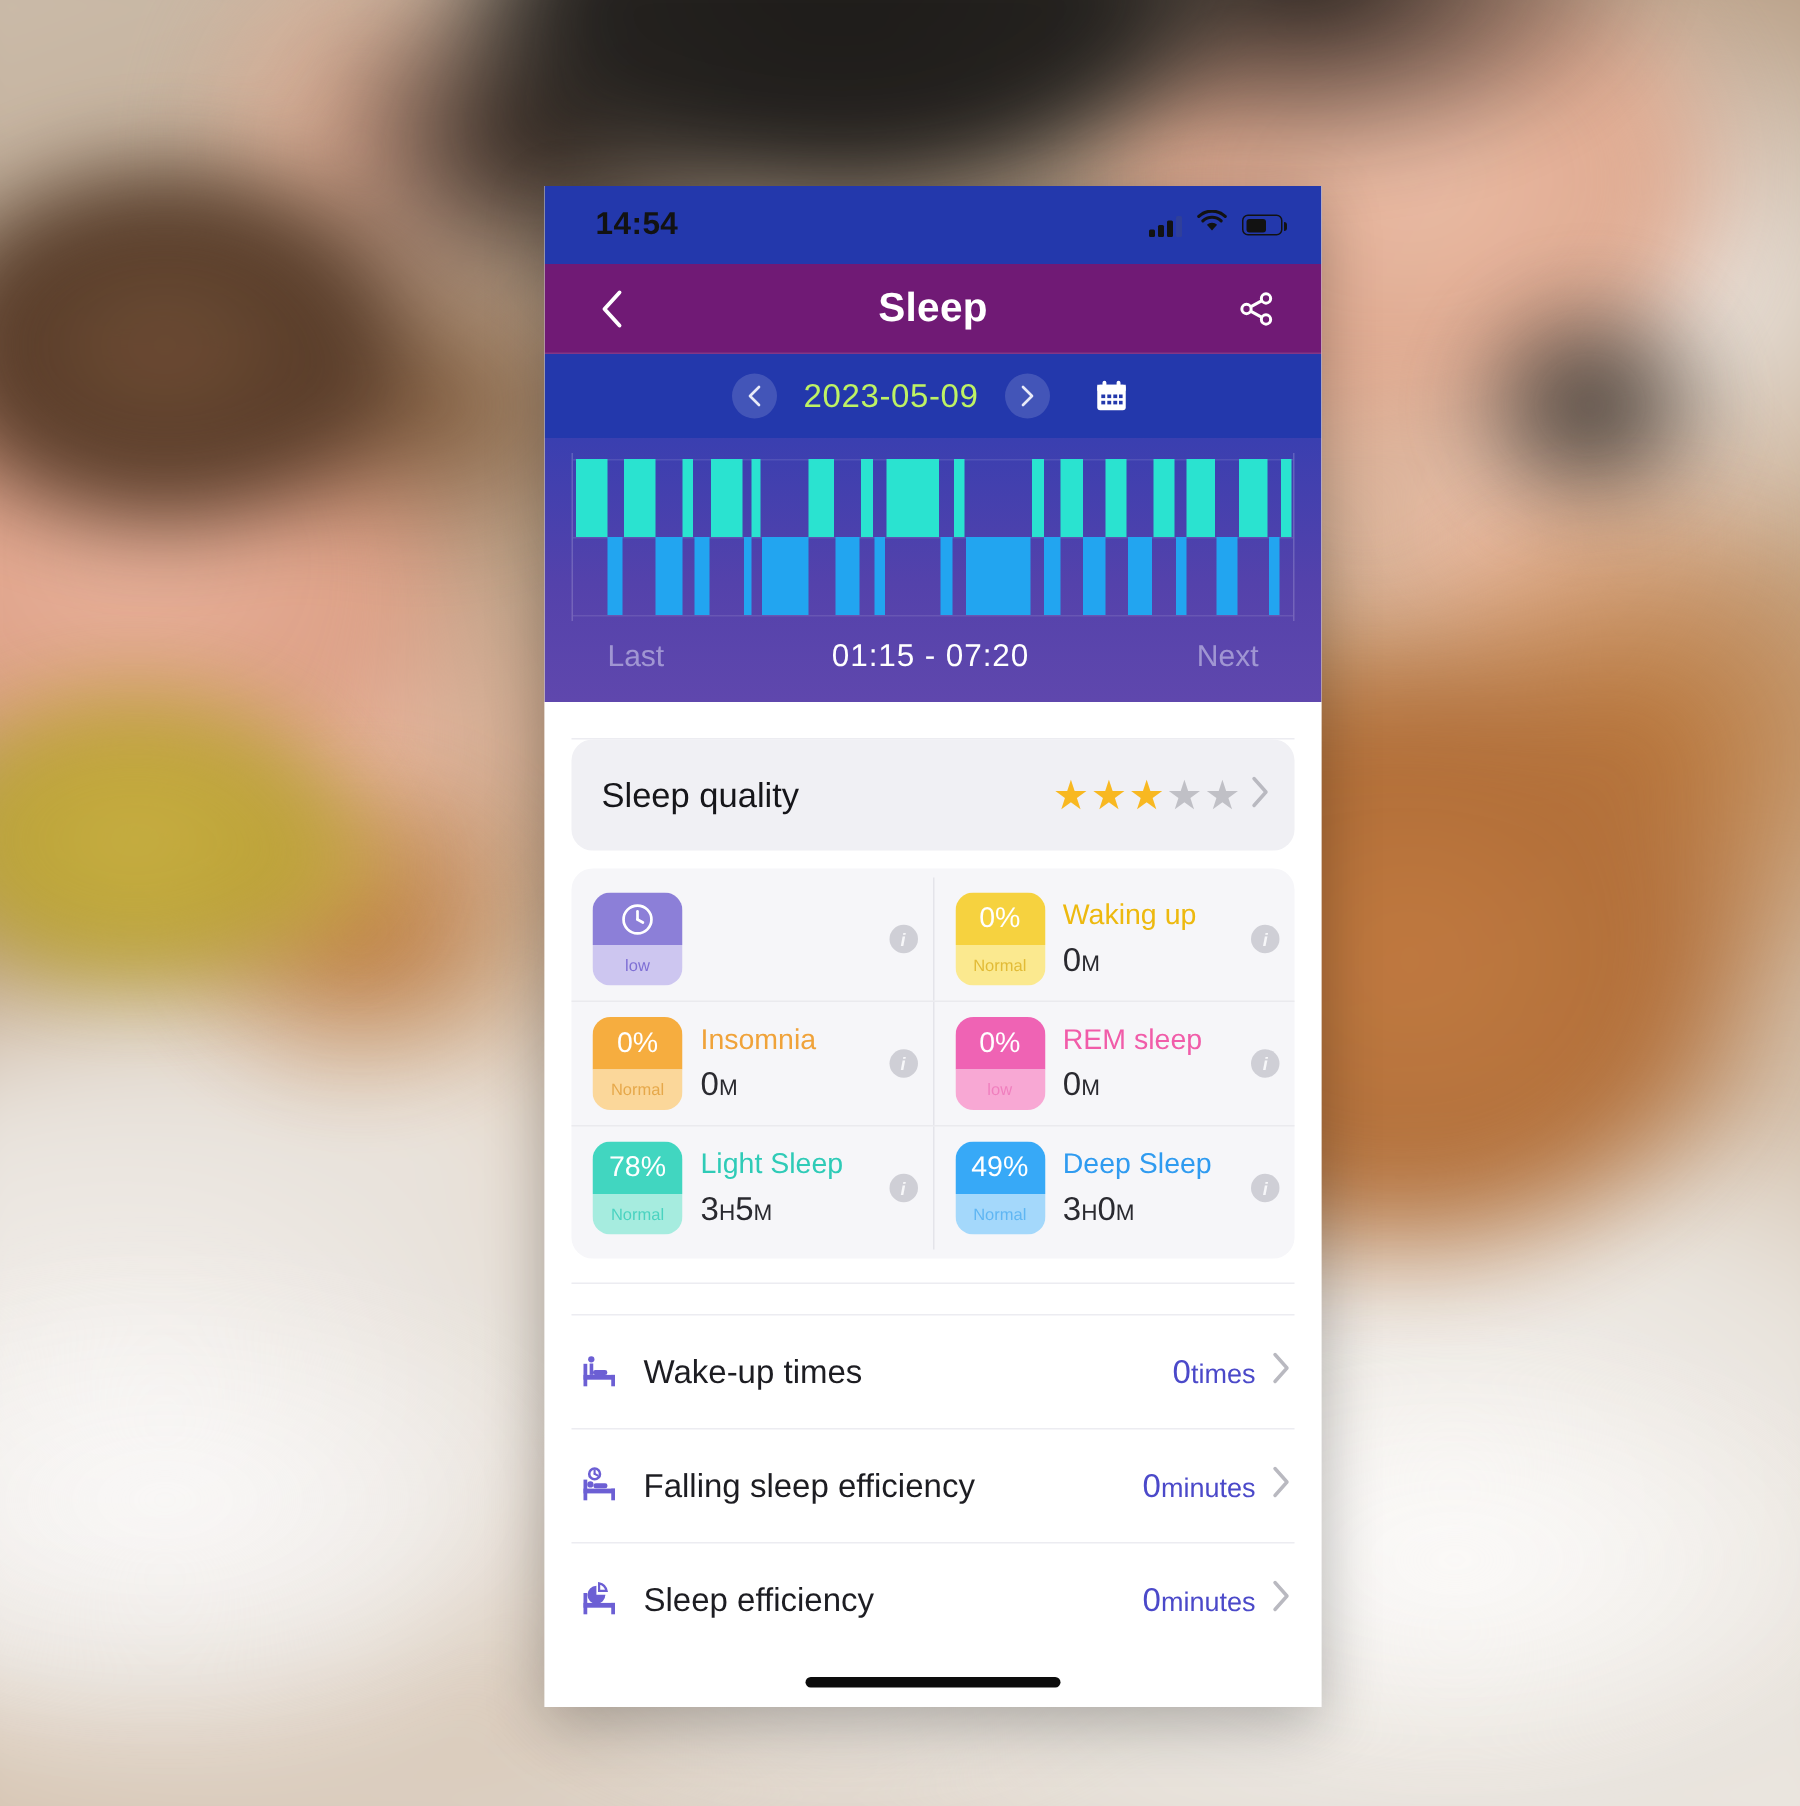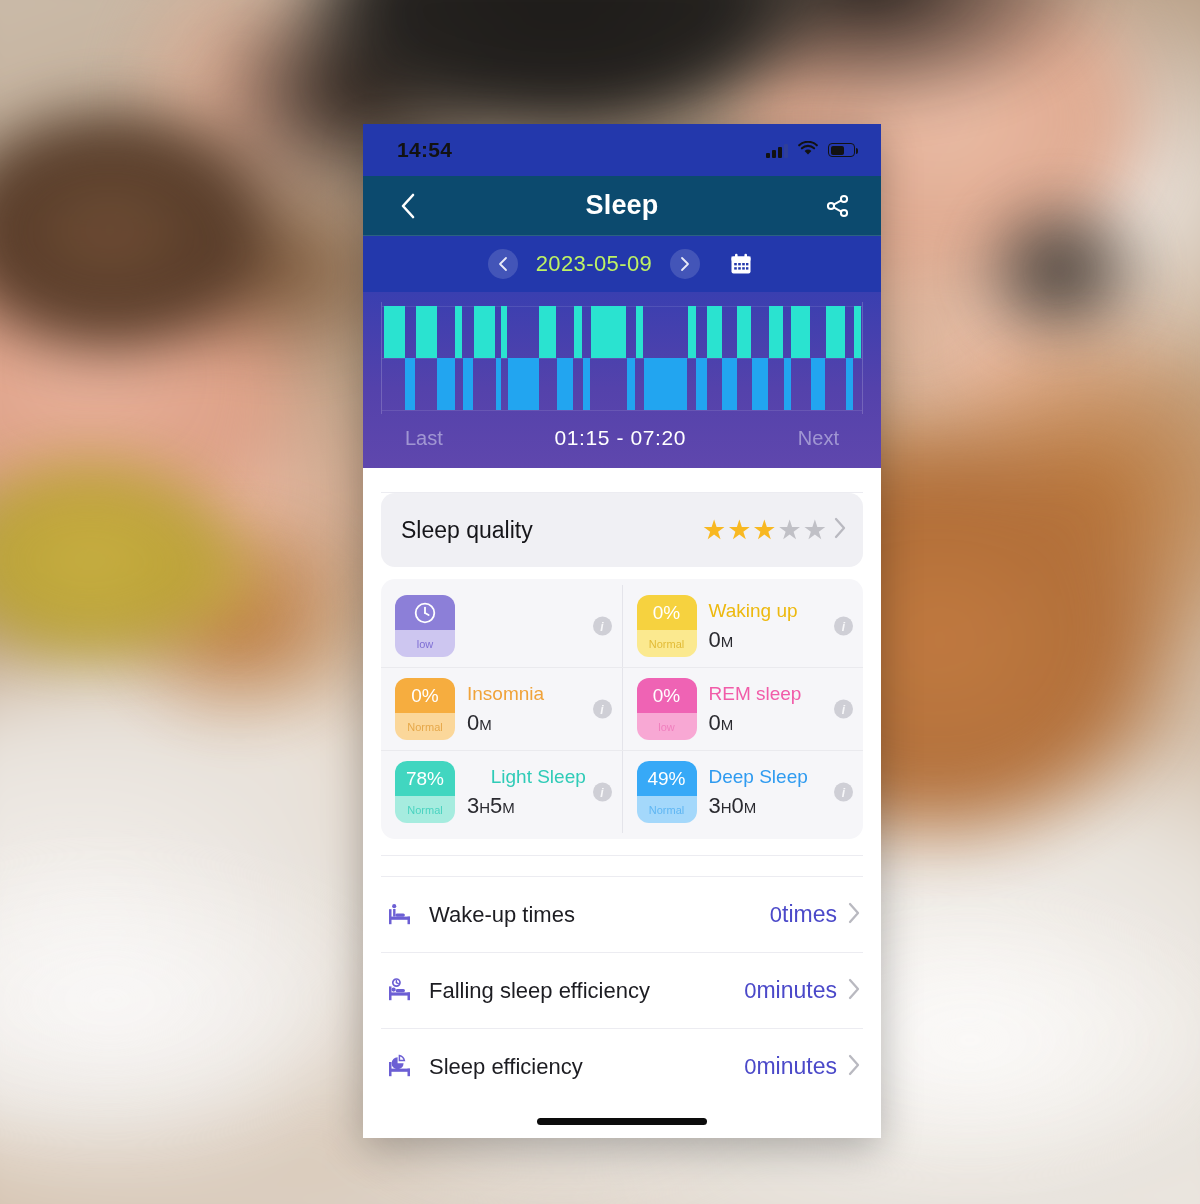--- a/index.html
+++ b/index.html
@@ -90,21 +90,21 @@
   .sig { display: flex; align-items: flex-end; gap: 2.5px; height: 15px; }
   .sig i { width: 3.6px; background: #121212; border-radius: 1px; display:block; }
   .sig i:nth-child(1){height:5px;} .sig i:nth-child(2){height:8px;}
   .sig i:nth-child(3){height:11px;} .sig i:nth-child(4){height:14px;background:#2f3f9a;}
   .batt { width: 27px; height: 14px; border: 1.6px solid #121212; border-radius: 4px; position: relative; padding:1.6px; }
   .batt::after { content:""; position:absolute; right:-4px; top:4px; width:2.4px; height:6px; background:#121212; border-radius:0 2px 2px 0; }
   .batt i { display:block; height:100%; width:62%; background:#121212; border-radius:2px; }
 
   
   .navbar {
-    height: 64px; background: #0c4a6e;
+    height: 64px; background: #701a75;
     display: flex; align-items: center; justify-content: space-between;
     padding: 0 26px 0 28px; position: relative;
     border-bottom: 1px solid rgba(255,255,255,.13);
   }
   .nav-title {
     position:absolute; left:0; right:0; text-align:center;
     color:#fff; font-size: 27px; font-weight: 700; letter-spacing:.2px;
     pointer-events:none;
   }
   .icon-btn { width: 34px; height: 34px; display:flex; align-items:center; justify-content:center; z-index:2; }
@@ -193,21 +193,21 @@
   
   .listwrap { margin-top: 20px; }
   .lrow {
     height: 76px; display:flex; align-items:center;
     margin: 0 18px; border-top: 1px solid #ececf1;
     padding: 0 2px;
   }
   .lrow .li-icon { width: 34px; display:flex; align-items:center; justify-content:center; }
   .lrow .li-label { flex:1; font-size: 22px; color:#1d1d22; margin-left: 12px; }
   .lrow .li-val { font-size: 22px; color:#4b49c9; }
-  .lrow .li-val .u { font-size: 23px; }
+  .lrow .li-val .u { font-size: 18px; }
   .lrow .li-chev { margin-left: 10px; color:#b9b9c0; }
 
   .homebar-wrap { height: 36px; background:#fff; display:flex; align-items:center; justify-content:center; }
   .homebar { width: 170px; height: 7px; border-radius: 4px; background:#0c0c0c; }
 </style>
 </head>
 <body>
 
 <div id="bg">
   <div class="layer bg-base soft"></div>
@@ -410,21 +410,21 @@
             <div class="info-i">i</div>
           </div>
         </div>
         <div class="mrow">
           <div class="mcell">
             <div class="badge">
               <div class="top" style="background: rgb(65, 214, 192);">78%</div>
               <div class="bot" style="background: rgb(166, 236, 223); color: rgb(74, 211, 192);">Normal</div>
             </div>
             <div class="mtext">
-              <div class="mtitle" style="color: rgb(47, 203, 183); text-align: center;">Light Sleep</div>
+              <div class="mtitle" style="color: rgb(47, 203, 183);">Light Sleep</div>
               <div class="mval">3<span class="u">H</span>5<span class="u">M</span></div>
             </div>
             <div class="info-i">i</div>
           </div>
           <div class="mcell">
             <div class="badge">
               <div class="top" style="background: rgb(55, 169, 247);">49%</div>
               <div class="bot" style="background: rgb(164, 216, 251); color: rgb(95, 182, 243);">Normal</div>
             </div>
             <div class="mtext">

